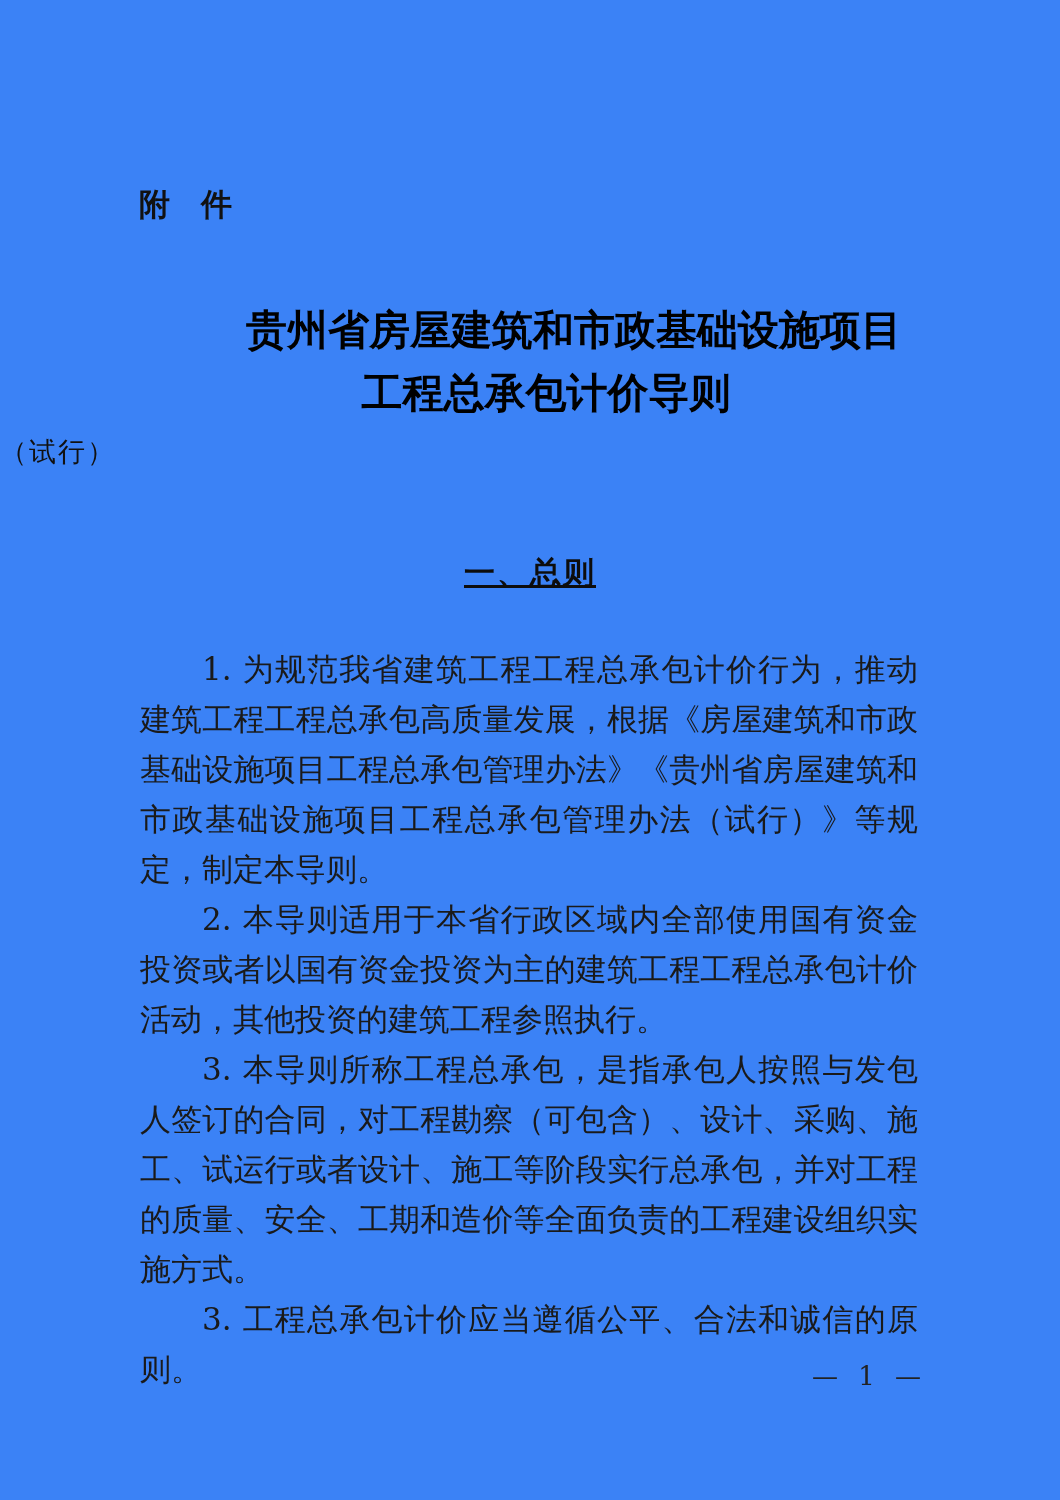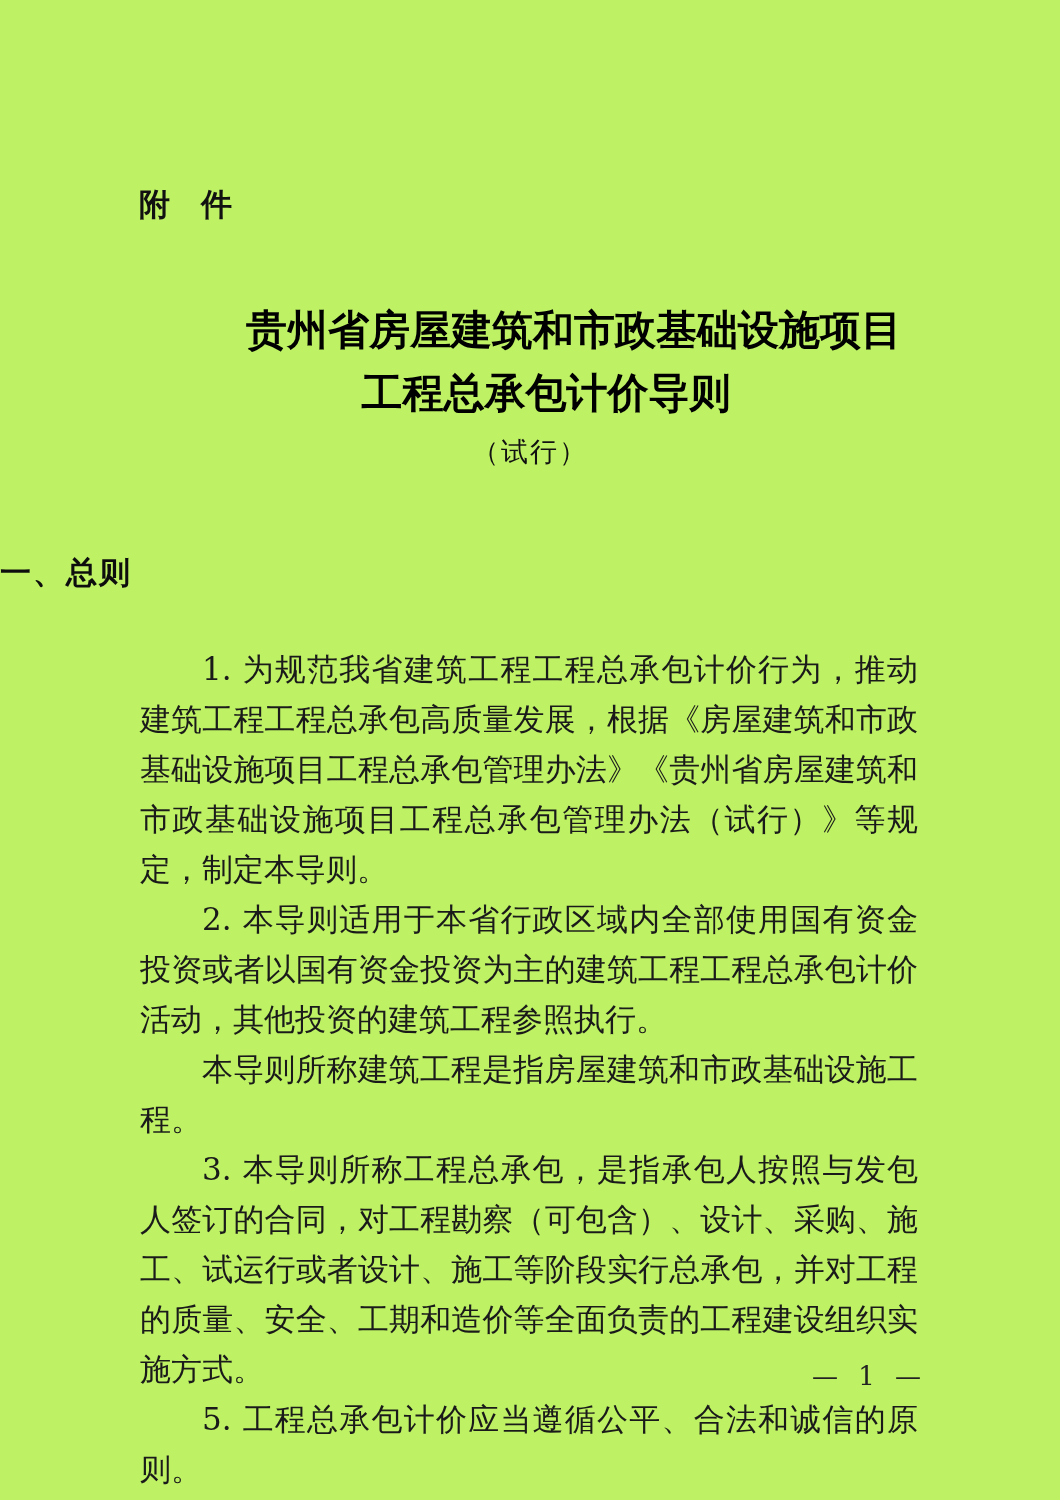--- a/index.html
+++ b/index.html
@@ -4,21 +4,21 @@
 <style>
   html, body {
     margin: 0;
     padding: 0;
     background: #ffffff;
   }
   .page {
     position: relative;
     width: 1060px;
     height: 1500px;
-    background: #bef264;
+    background: #3b82f6;
     color: #1a1a1a;
     font-family: "DejaVu Serif", "Liberation Serif", serif;
     overflow: hidden;
   }
   .attachment-label {
     position: absolute;
     top: 184px;
     left: 139px;
     font-size: 31px;
     font-weight: 700;
@@ -46,37 +46,39 @@
     text-align: center;
     font-size: 41px;
     font-weight: 700;
     color: #000000;
   }
   .subtitle {
     position: absolute;
     top: 434px;
     left: 0;
     width: 100%;
-    text-align: center;
+    text-align: left;
     font-size: 27px;
     font-weight: 400;
     letter-spacing: 2px;
     color: #111111;
   }
   .section-heading {
     position: absolute;
     top: 552px;
     left: 0;
     width: 100%;
     margin: 0;
+    text-align: center;
     font-size: 31px;
     font-weight: 700;
     font-family: "DejaVu Sans", "Liberation Sans", sans-serif;
     letter-spacing: 2px;
     color: #0d0d0d;
+    text-decoration: underline;
   }
   .body-text {
     position: absolute;
     top: 644px;
     left: 140px;
     width: 778px;
     font-size: 31px;
     line-height: 50px;
     text-align: justify;
     color: #1a1a1a;
@@ -113,22 +115,21 @@
 
   <div class="title-line-2">工程总承包计价导则</div>
 
   <div class="subtitle">（试行）</div>
 
   <h2 class="section-heading">一、总则</h2>
 
   <div class="body-text">
     <p>1. 为规范我省建筑工程工程总承包计价行为，推动建筑工程工程总承包高质量发展，根据《房屋建筑和市政基础设施项目工程总承包管理办法》《贵州省房屋建筑和市政基础设施项目工程总承包管理办法（试行）》等规定，制定本导则。</p>
     <p>2. 本导则适用于本省行政区域内全部使用国有资金投资或者以国有资金投资为主的建筑工程工程总承包计价活动，其他投资的建筑工程参照执行。</p>
-    <p>本导则所称建筑工程是指房屋建筑和市政基础设施工程。</p>
     <p>3. 本导则所称工程总承包，是指承包人按照与发包人签订的合同，对工程勘察（可包含）、设计、采购、施工、试运行或者设计、施工等阶段实行总承包，并对工程的质量、安全、工期和造价等全面负责的工程建设组织实施方式。</p>
-    <p>5. 工程总承包计价应当遵循公平、合法和诚信的原则。</p>
+    <p>3. 工程总承包计价应当遵循公平、合法和诚信的原则。</p>
   </div>
 
   <div class="page-number">
     <span>— 1 —</span>
   </div>
 
 </div>
 
 </body></html>

